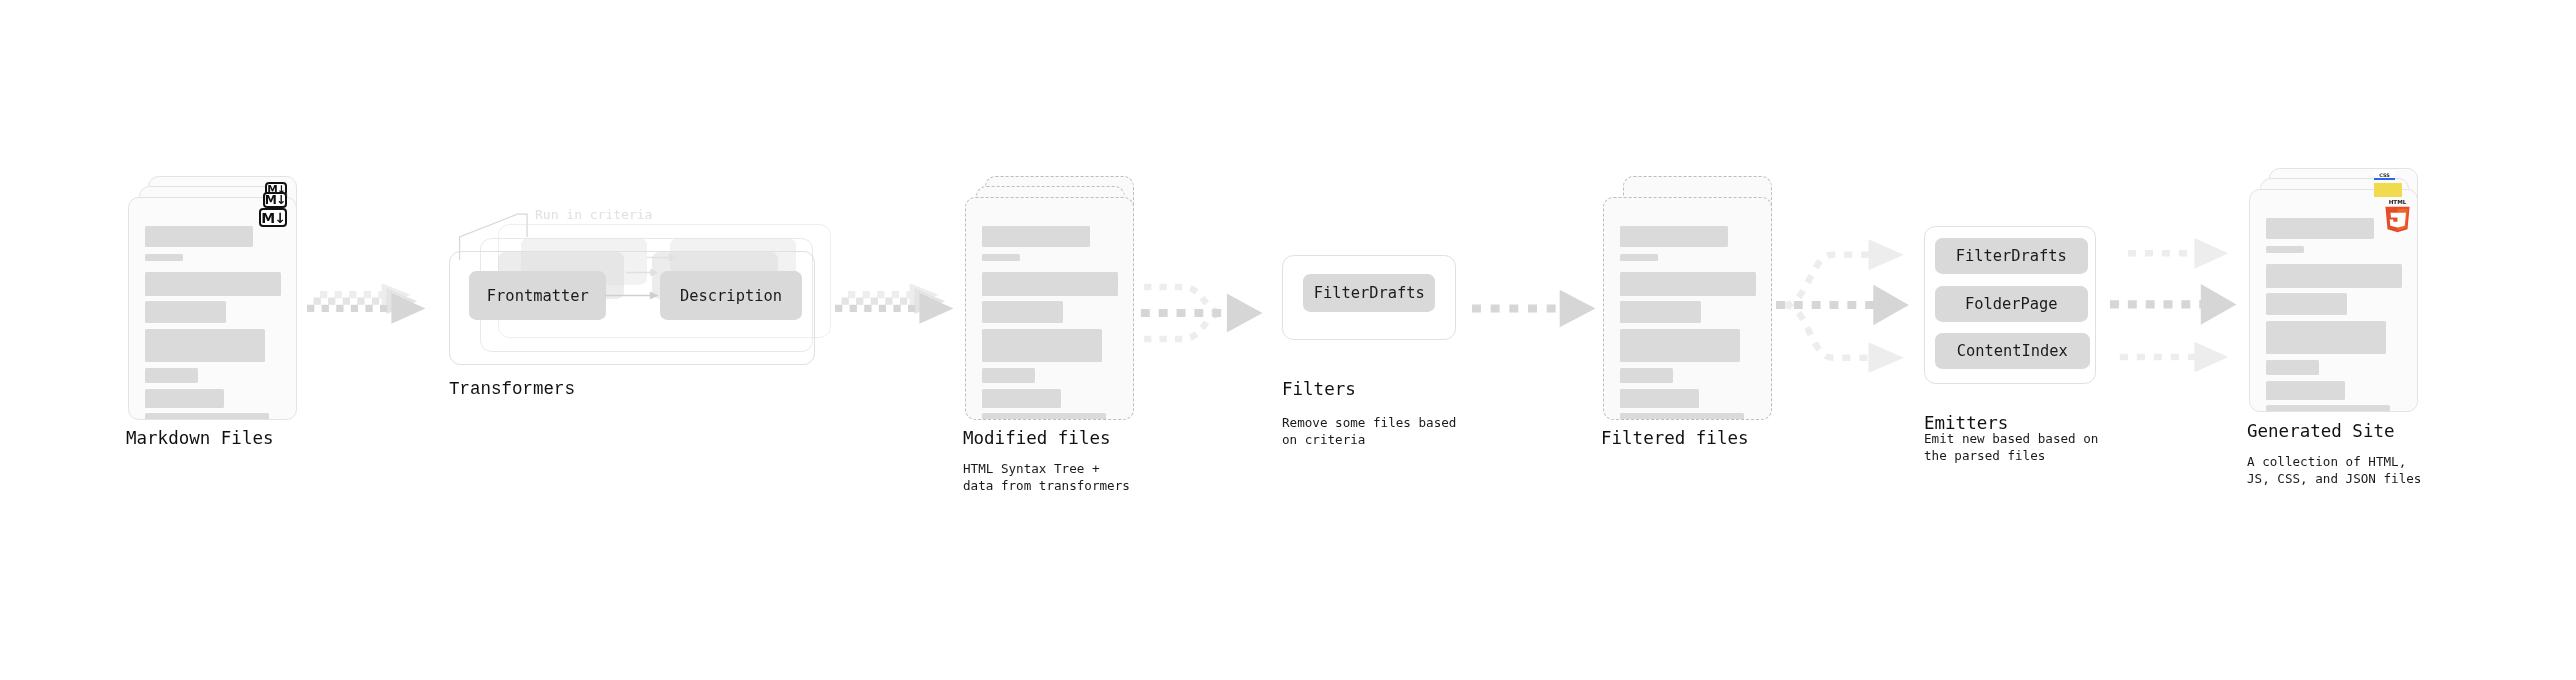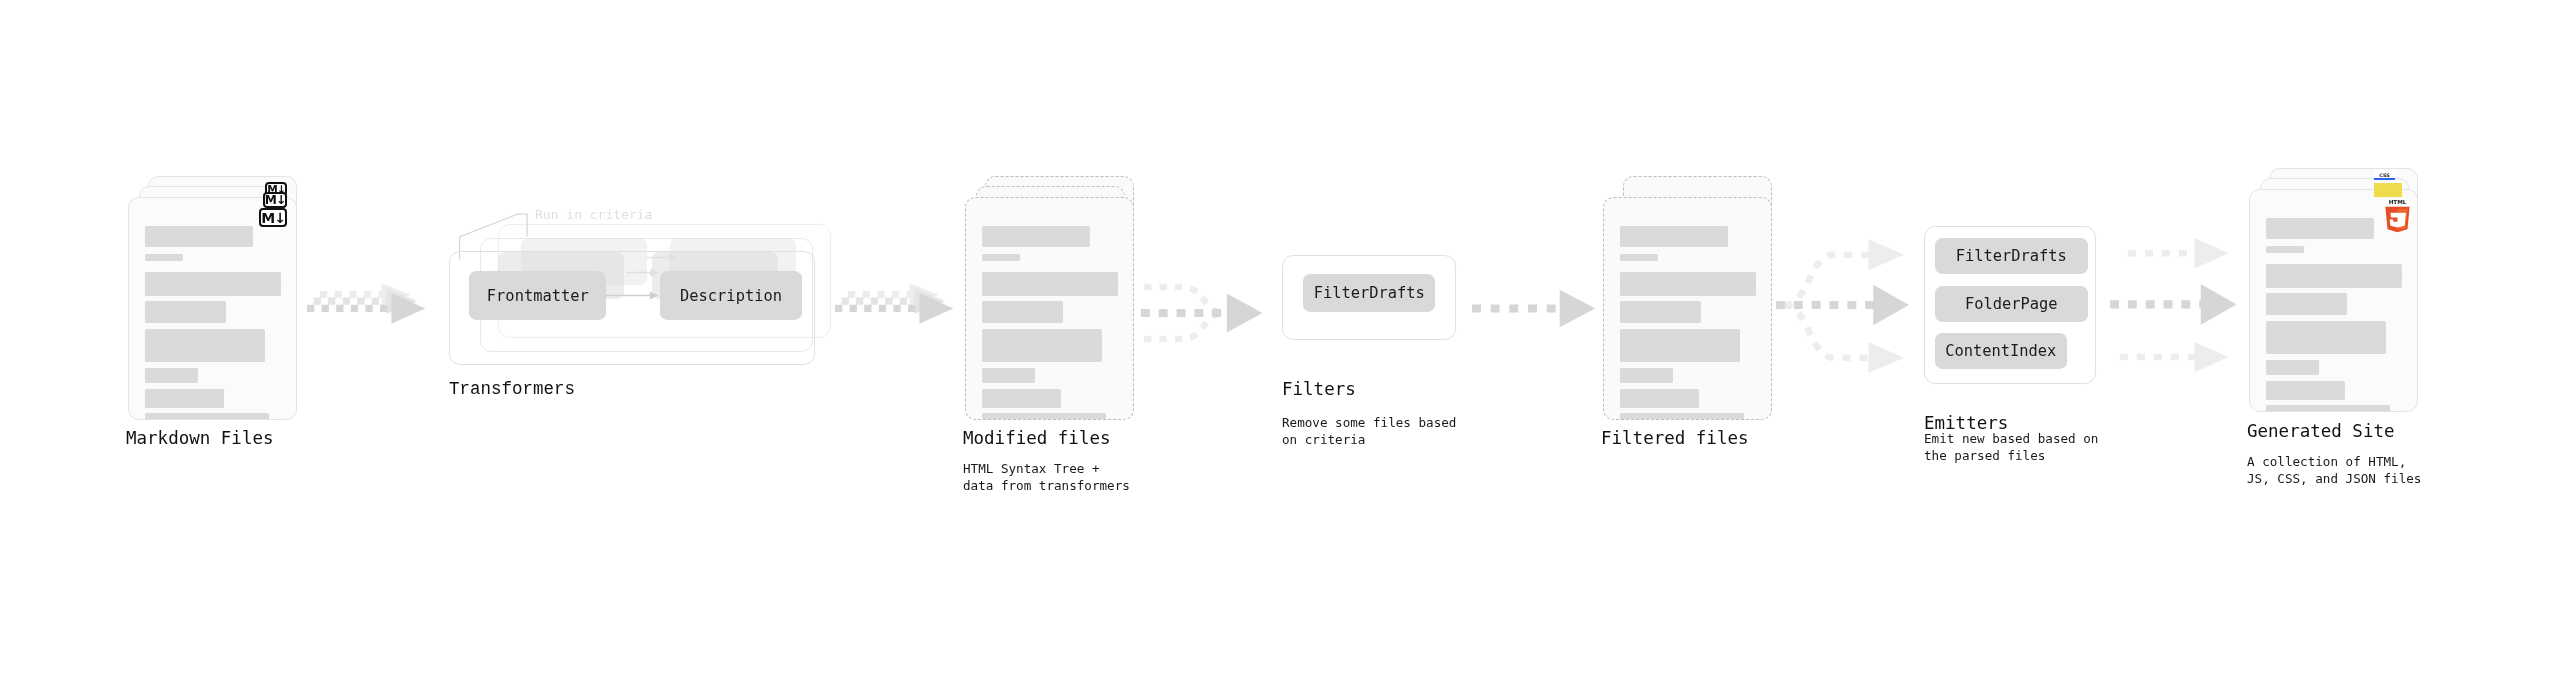--- a/index.html
+++ b/index.html
@@ -283,21 +283,21 @@
         <path d="M0 95 H 124"></path>
       </g>
       <polygon points="120,70 164,95 120,120" fill="#d6d6d6"></polygon>
     </svg>
   </div>
 
   <div class="stage" style="left:1924px;top:226px;">
     <div style="position:relative;width:172px;height:158px;box-sizing:border-box;border:1.3px solid #e0e0e0;border-radius:11.4px;">
       <div class="pill" style="position:absolute;left:9.8px;top:11.4px;width:153px;height:36px;">FilterDrafts</div>
       <div class="pill" style="position:absolute;left:9.8px;top:59px;width:153px;height:36px;">FolderPage</div>
-      <div class="pill" style="position:absolute;left:9.8px;top:106px;width:132px;height:36px;">ContentIndex</div>
+      <div class="pill" style="position:absolute;left:9.8px;top:106px;width:155px;height:36px;">ContentIndex</div>
     </div>
   </div>
   <div class="caption" style="left:1924px;top:413px;">Emitters</div>
   <div class="subcaption" style="left:1924px;top:430px;">Emit new based based on
 the parsed files</div>
 
   <div class="stage" style="left:2110px;top:229px;">
     <svg width="146" height="154" viewBox="0 0 180 190">
       <g stroke="#ededed" stroke-width="8" stroke-dasharray="10 11" fill="none">
         <path d="M22 30 H 108"></path>

